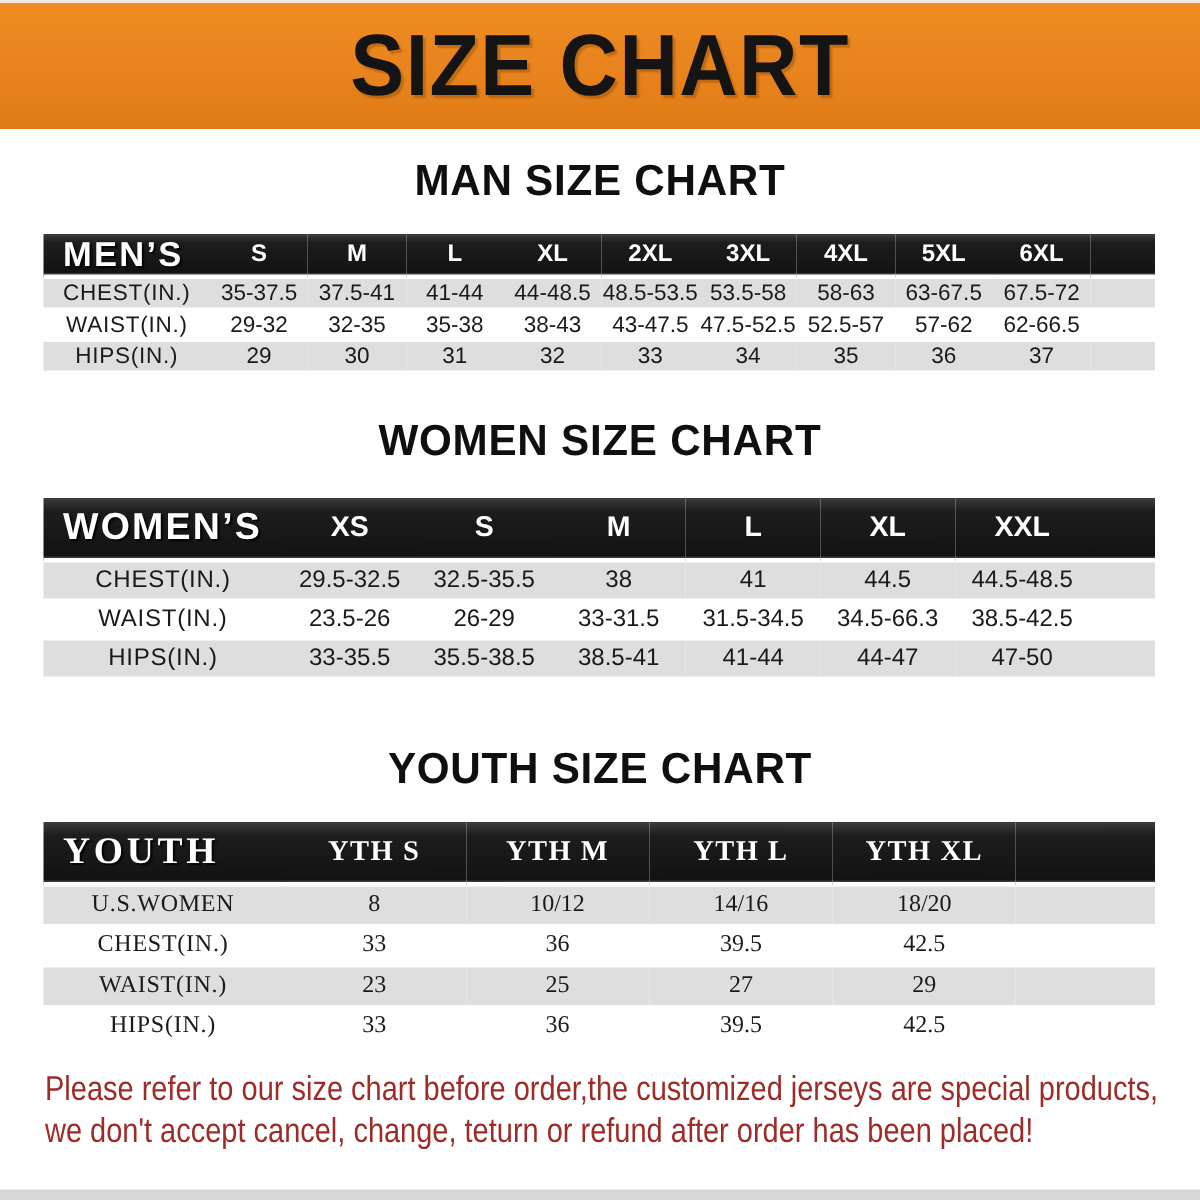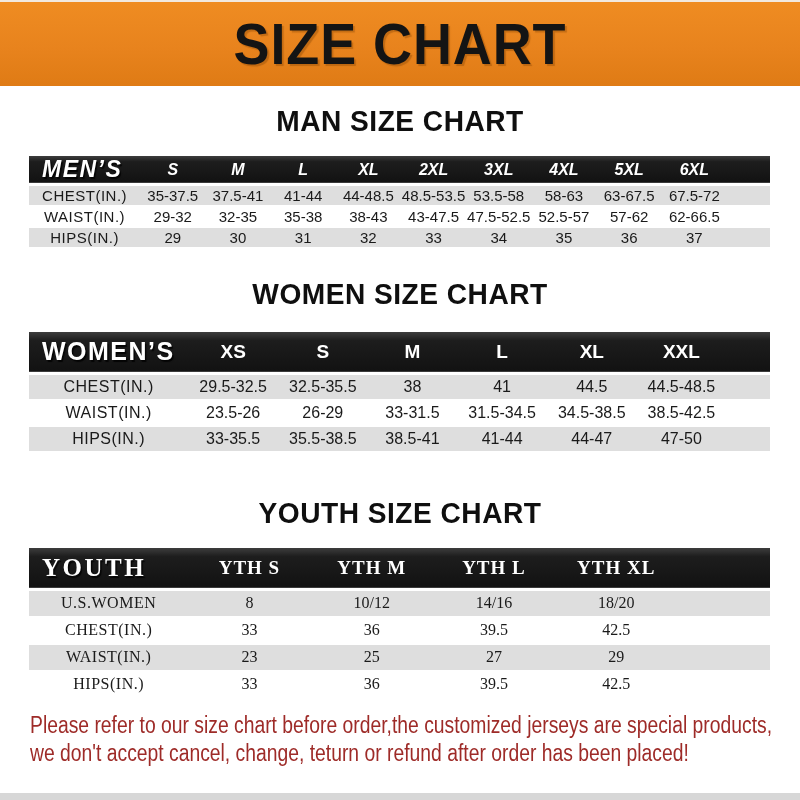--- a/index.html
+++ b/index.html
@@ -52,21 +52,21 @@
   tbody tr { border-bottom:2px solid #fff; }
   tbody tr:nth-child(odd)  { background:#dedede; }
   tbody tr:nth-child(even) { background:#ffffff; }
   tbody td { text-align:center; color:#1a1a1a; white-space:nowrap; }
   tbody td.row-label { letter-spacing:0.5px; }
 
   
   .table-men col.label  { width:15%; }
   .table-men col.size   { width:8.8%; }
   .table-men col.filler { width:5.8%; }
-  .table-men thead th   { height:27px;font-style:italic; }
+  .table-men thead th   { height:27px; }
   .table-men thead th.label-th { font-size:23px; }
   .table-men thead th.size-th  { font-size:16px; }
   .table-men tbody td   { height:21px; font-size:15px; }
 
   
   .table-women col.label  { width:21.5%; }
   .table-women col.size   { width:12.1%; }
   .table-women col.filler { width:5.9%; }
   .table-women thead th   { height:42px; }
   .table-women thead th.label-th { font-size:25px; }
@@ -209,21 +209,21 @@
           <td>44.5</td>
           <td>44.5-48.5</td>
           <td></td>
         </tr>
         <tr>
           <td class="row-label">WAIST(IN.)</td>
           <td>23.5-26</td>
           <td>26-29</td>
           <td>33-31.5</td>
           <td>31.5-34.5</td>
-          <td>34.5-38.5</td>
+          <td>34.5-66.3</td>
           <td>38.5-42.5</td>
           <td></td>
         </tr>
         <tr>
           <td class="row-label">HIPS(IN.)</td>
           <td>33-35.5</td>
           <td>35.5-38.5</td>
           <td>38.5-41</td>
           <td>41-44</td>
           <td>44-47</td>

